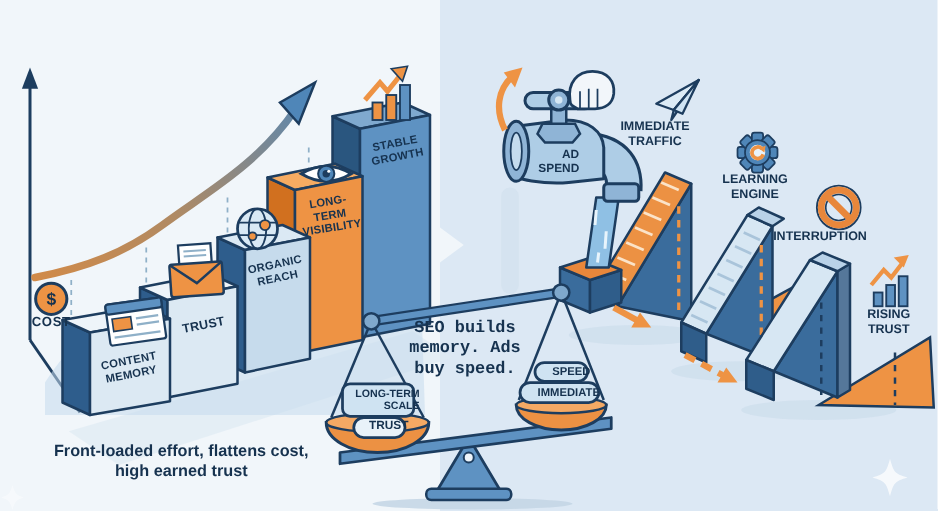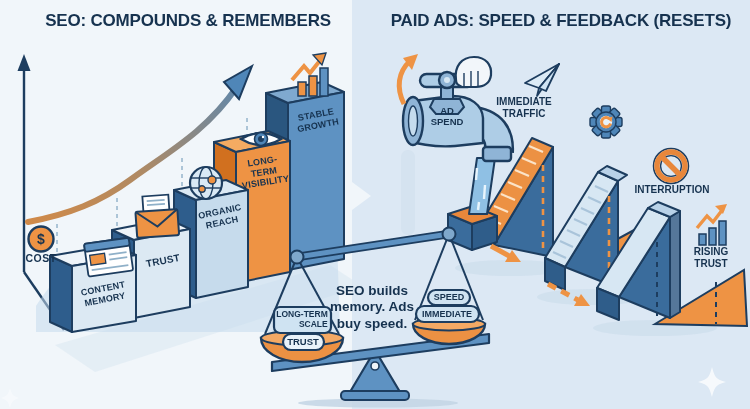--- a/index.html
+++ b/index.html
@@ -6,21 +6,21 @@
   #stage{position:relative;width:750px;height:409px;overflow:hidden;
          font-family:"Liberation Sans",sans-serif;background:#f1f6fa;}
   #art{position:absolute;left:0;top:0;}
   .label{position:absolute;transform:translate(-50%,-50%);
          font-weight:700;color:#16324f;text-align:center;
          white-space:pre-line;line-height:1.18;letter-spacing:0px;}
   .title{font-size:17px;letter-spacing:-0.2px;white-space:nowrap;}
   .caption{font-size:13px;line-height:1.25;}
   .barlabel{font-size:9px;letter-spacing:.2px;}
   .stagelabel{font-size:10px;}
-  .pill{font-size:8.5px;line-height:1.15;}
+  .pill{font-size:8.5px;line-height:1.15;padding-left:16px;}
   .quote{font-size:13.5px;line-height:1.22;}
 </style>
 </head>
 <body>
 
 <div id="stage">
 
 <svg id="art" width="750" height="409" viewBox="0 0 750 409">
   <defs>
     <linearGradient id="swoosh" x1="30" y1="300" x2="245" y2="85" gradientUnits="userSpaceOnUse">
@@ -294,48 +294,50 @@
       <ellipse cx="449" cy="324" rx="36" ry="6.5" fill="#f4a964" stroke="#1d3d5f" stroke-width="2"></ellipse>
       <rect x="428" y="290" width="42" height="15" rx="7.5" fill="#cfe3f2" stroke="#1d3d5f" stroke-width="2.2"></rect>
       <rect x="416" y="306" width="63" height="16" rx="8" fill="#cfe3f2" stroke="#1d3d5f" stroke-width="2.2"></rect>
     </g>
   </g>
 
   <path fill="#ffffff" opacity="0.75" d="M712,367 C715,378 716,379 726,382 C716,385 715,386 712,397 C709,386 708,385 698,382 C708,379 709,378 712,367 Z"></path>
   <path fill="#ffffff" opacity="0.4" d="M10,388 C12,395 13,396 19,398 C13,400 12,401 10,408 C8,401 7,400 1,398 C7,396 8,395 10,388 Z"></path>
 </svg>
 
-<div class="label title" style="left:188px;top:21px;">SEO: COMPOUNDS &amp; REMEMBERS</div>
-<div class="label title" style="left:561px;top:21px;">PAID ADS: SPEED &amp; FEEDBACK (RESETS)</div>
 
 <div class="label" style="left:41px;top:239px;font-size:14px;">$</div>
 <div class="label" style="left:41px;top:258px;font-size:10.5px;letter-spacing:.5px;">COST</div>
 
 <div class="label barlabel" style="left:104px;top:294px;transform:translate(-50%,-50%) rotate(-11deg);">CONTENT
 MEMORY</div>
 <div class="label barlabel" style="left:163px;top:261px;transform:translate(-50%,-50%) rotate(-11deg);font-size:10px;">TRUST</div>
 <div class="label barlabel" style="left:221px;top:217px;transform:translate(-50%,-50%) rotate(-12deg);">ORGANIC
 REACH</div>
 <div class="label barlabel" style="left:264px;top:172px;transform:translate(-50%,-50%) rotate(-9deg);">LONG-
 TERM
 VISIBILITY</div>
 <div class="label barlabel" style="left:317px;top:120px;transform:translate(-50%,-50%) rotate(-11deg);">STABLE
 GROWTH</div>
 
-
-<div class="label" style="left:447px;top:116px;font-size:9.5px;">AD
+<div class="label caption" style="left:145px;top:369px;width:250px;">Front-loaded effort, flattens cost,
+high earned trust</div>
+
+<div class="label" style="left:447px;top:130px;font-size:9.5px;text-align:right;">AD
 SPEND</div>
 
 <div class="label stagelabel" style="left:524px;top:108px;">IMMEDIATE
 TRAFFIC</div>
-<div class="label stagelabel" style="left:672px;top:190px;">INTERRUPTION</div>
+<div class="label stagelabel" style="left:604px;top:150px;">LEARNING
+ENGINE</div>
+<div class="label stagelabel" style="left:656px;top:190px;">INTERRUPTION</div>
 <div class="label stagelabel" style="left:711px;top:258px;">RISING
 TRUST</div>
 
-<div class="label quote" style="left:372px;top:308px;width:150px;">SEO builds
+<div class="label quote" style="left:372px;top:280px;width:150px;font-family:Liberation Mono, monospace;">SEO builds
 memory. Ads
 buy speed.</div>
 
 <div class="label pill" style="left:302px;top:320px;text-align:right;">LONG-TERM
 SCALE</div>
 <div class="label pill" style="left:303px;top:342px;font-size:9.5px;">TRUST</div>
 <div class="label pill" style="left:449px;top:297px;font-size:9px;">SPEED</div>
 <div class="label pill" style="left:447px;top:314px;font-size:9px;">IMMEDIATE</div>
 
 </div>

